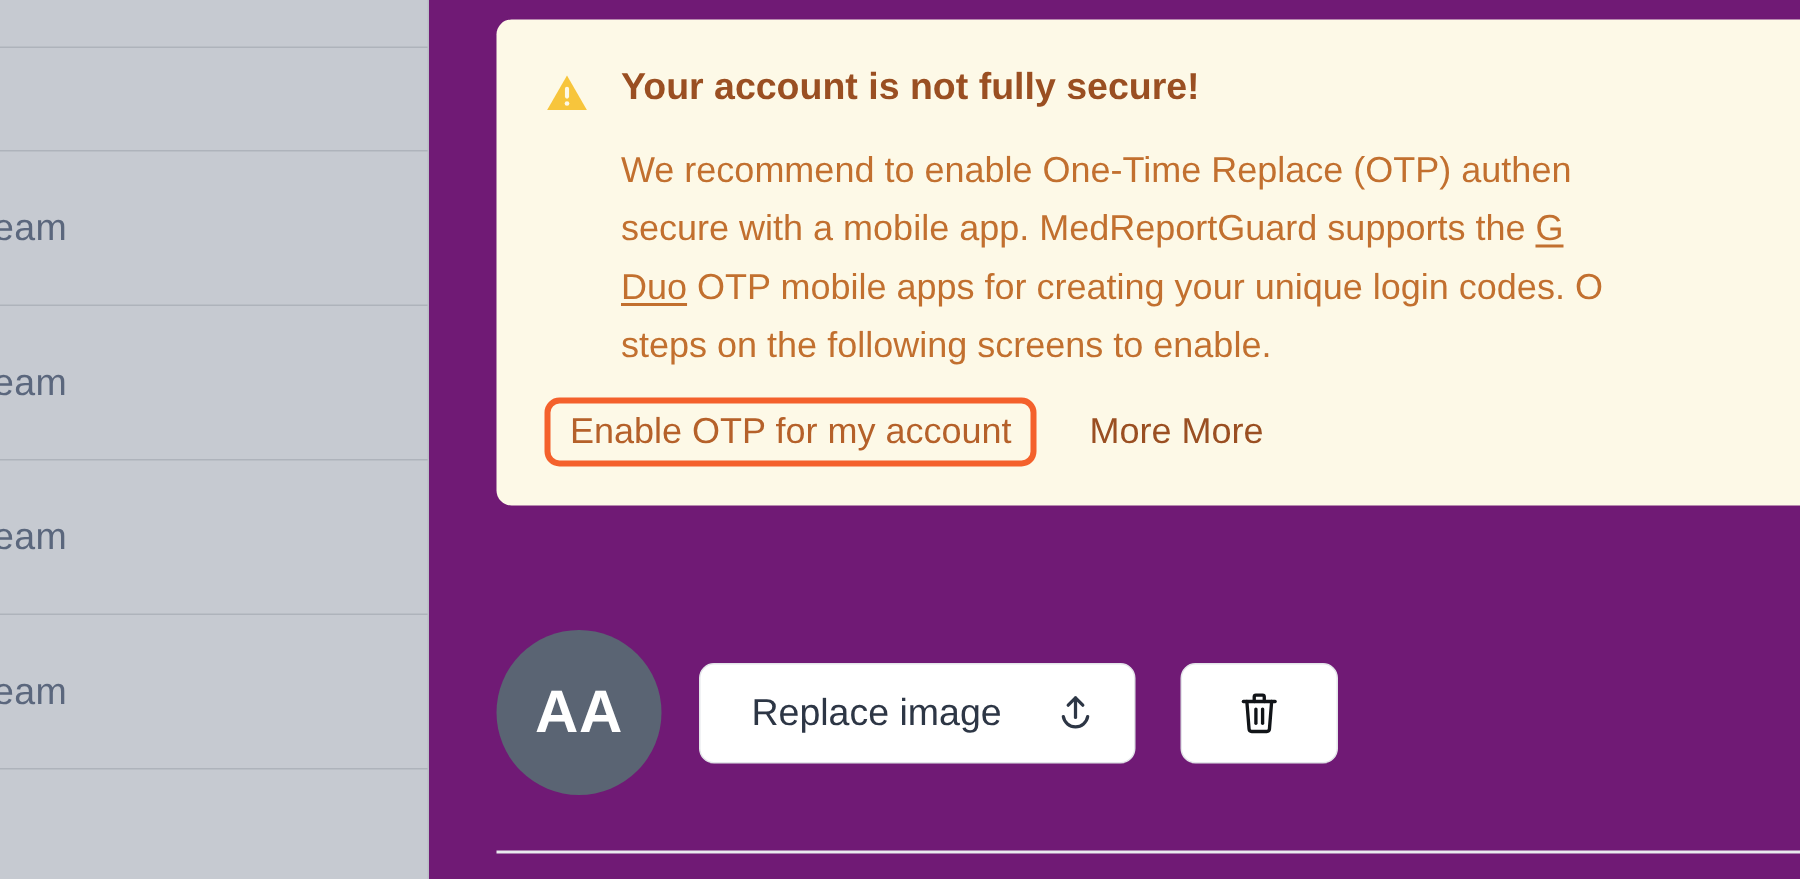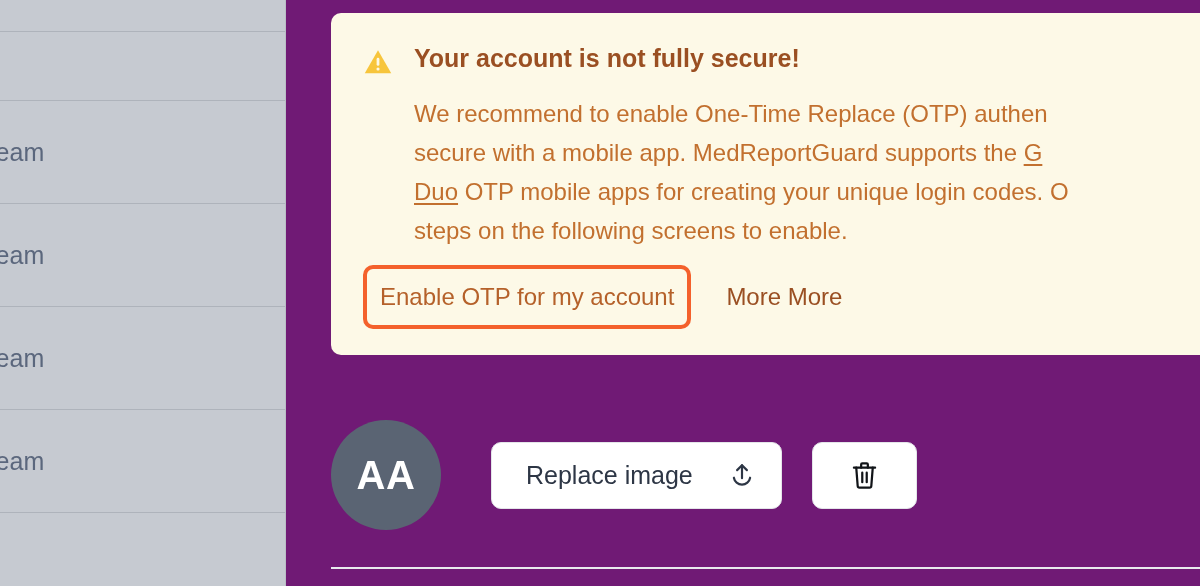--- a/index.html
+++ b/index.html
@@ -124,21 +124,21 @@
   .alert-actions {
     display: flex;
     align-items: center;
     margin-top: 15px;
     padding-left: 32px;
   }
   .btn-otp {
     display: inline-flex;
     align-items: center;
     justify-content: center;
-    height: 64px;
+    height: 46px;
     padding: 0 13px;
     font-size: 24px;
     color: #b5612a;
     background: transparent;
     border: 4px solid #f4612c;
     border-radius: 10px;
     cursor: pointer;
     white-space: nowrap;
     font-family: "Liberation Sans", sans-serif;
   }
@@ -173,21 +173,21 @@
     font-size: 40px;
     font-weight: 700;
     letter-spacing: .5px;
     flex: 0 0 auto;
     text-align: center;
   }
   .btn-replace {
     display: inline-flex;
     align-items: center;
     height: 67px;
-    margin-left: 50px;
+    margin-left: 25px;
     padding: 0 22px 0 34px;
     background: #ffffff;
     border: 1px solid #e3e5e9;
     border-radius: 10px;
     cursor: pointer;
     font-family: "Liberation Sans", sans-serif;
   }
   .btn-replace .lbl {
     font-size: 25px;
     color: #2d3645;

